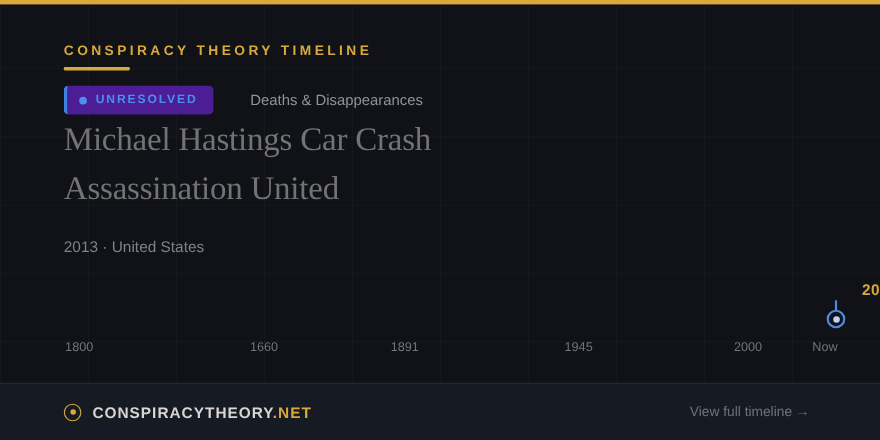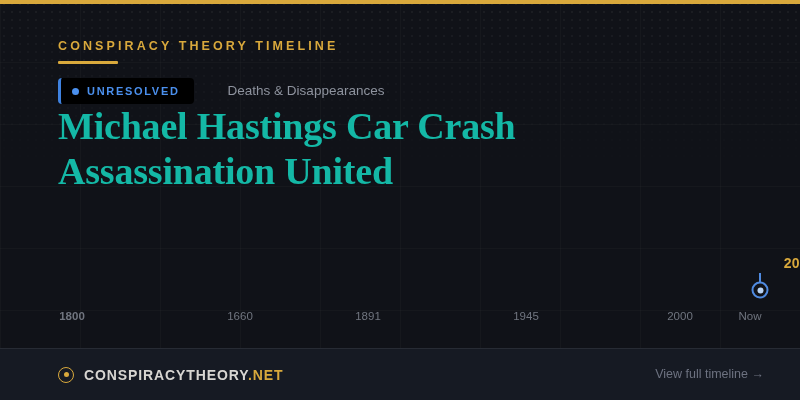--- a/index.html
+++ b/index.html
@@ -70,21 +70,21 @@
     border-radius:1px;
   }
 
   
   .meta-row {
     position:absolute; top:78px; left:0;
     display:flex; align-items:center; gap:14px;
   }
   .badge {
     display:flex; align-items:center; gap:8px;
-    background:#000000;
+    background:#4c1d95;
     border-left:3px solid #3f82e0;
     border-radius:4px;
     padding:6px 14px 6px 11px;
     height:26px;
   }
   .badge-dot {
     width:7px; height:7px; border-radius:50%;
     background:#4b90ee;
     flex:none;
   }
@@ -101,25 +101,25 @@
     font-size:13.5px;
     line-height:16px;
     white-space:nowrap;
     padding-left:20px;
   }
 
   
   .title {
     position:absolute; top:104px; left:0; right:0;
     font-family:"Liberation Serif", serif;
-    font-weight:bold;
-    font-size:38px;
+    font-weight:normal;
+    font-size:30px;
     line-height:45px;
     letter-spacing:-0.2px;
-    color:#14b8a6;
+    color:#737373;
   }
   .title .line { display:block; }
 
   
   .subtitle {
     position:absolute; top:215px; left:0;
     color:#7d828c;
     font-size:14px;
     line-height:18px;
     white-space:nowrap;
@@ -196,21 +196,21 @@
 
   
   .footer {
     position:absolute;
     left:0; right:0; bottom:0; height:52px;
     background:#161a23;
     border-top:1px solid #272b34;
     display:flex;
     align-items:center;
     justify-content:space-between;
-    padding:0 36px 0 58px;
+    padding:0 64px 0 58px;
     z-index:5;
   }
   .brand { display:flex; align-items:center; gap:10px; }
   .brand-mark {
     width:16px; height:16px;
     border-radius:50%;
     border:1.6px solid #d9a93c;
     display:flex; align-items:center; justify-content:center;
     flex:none;
   }
@@ -257,32 +257,33 @@
         <span class="badge-label">UNRESOLVED</span>
       </div>
       <div class="category">Deaths &amp; Disappearances</div>
     </div>
 
     <h1 class="title">
       <span class="line">Michael Hastings Car Crash</span>
       <span class="line">Assassination United</span>
     </h1>
 
+    <div class="subtitle">2013 · United States</div>
 
     <div class="timeline">
       <div class="tl-track-fix"></div>
       <div class="tl-marker-label">2013</div>
       <div class="tl-stem"></div>
       <div class="tl-marker">
         <div class="tl-ring">
           <div class="tl-core"></div>
         </div>
       </div>
       <div class="tl-ticks">
-          <div class="tl-tick" style="left: 14px; font-weight: bold;">1800</div>
+          <div class="tl-tick" style="left: 14px;">1800</div>
           <div class="tl-tick" style="left: 182px;">1660</div>
           <div class="tl-tick" style="left: 310px;">1891</div>
           <div class="tl-tick" style="left: 468px;">1945</div>
           <div class="tl-tick" style="left: 622px;">2000</div>
           <div class="tl-tick" style="left: 692px;">Now</div>
         </div>
     </div>
 
   </div>
 

